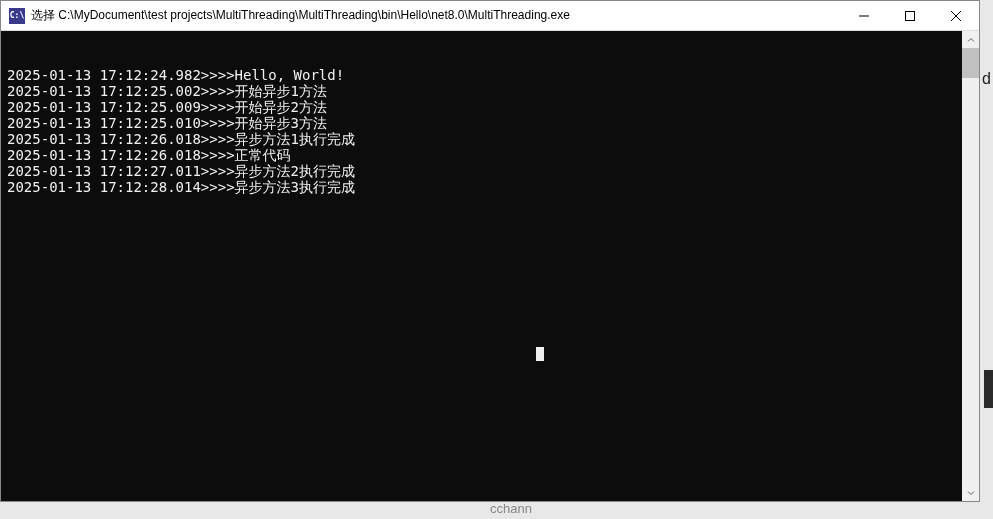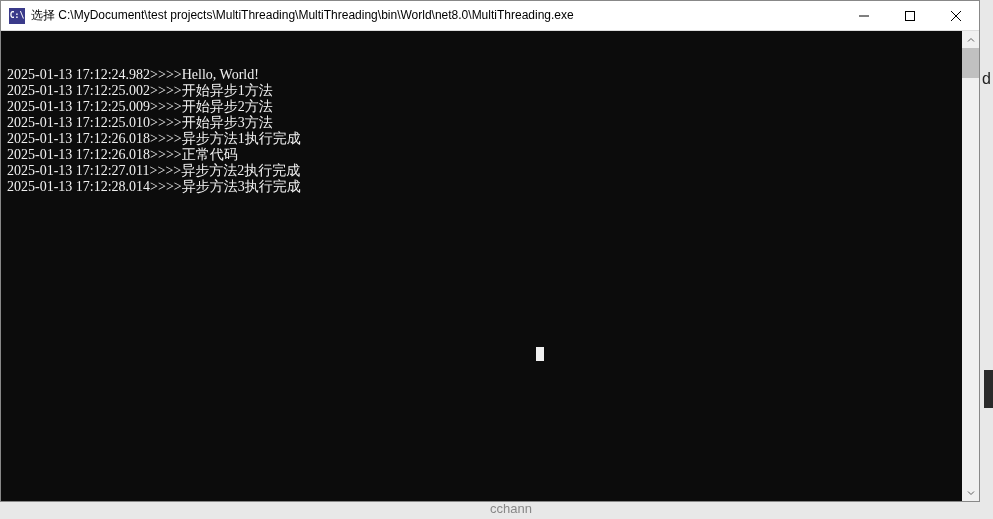--- a/index.html
+++ b/index.html
@@ -87,21 +87,20 @@
       font-family: "NSimSun", "SimSun", "Consolas", monospace;
       font-size: 14px;
       line-height: 16px;
       color: #f0f0f0;
       white-space: pre;
       overflow: hidden;
       position: relative;
     }
     .console-line {
       display: block;
-      font-family: Liberation Serif, serif;
     }
     .cursor-block {
       position: absolute;
       width: 8px;
       height: 14px;
       background: #f0f0f0;
       left: 535px;
       top: 316px;
     }
     .scrollbar {
@@ -174,21 +173,21 @@
 <body>
 
 <div class="bg-fragment bg-right-d">d</div>
 <div class="bg-right-box"></div>
 <div class="bg-right-dark"></div>
 <div class="bg-fragment bg-bottom-text">cchann</div>
 
 <div class="window">
   <div class="titlebar">
     <div class="titlebar-icon">C:\</div>
-    <div class="titlebar-text">选择 C:\MyDocument\test projects\MultiThreading\MultiThreading\bin\World\net8.0\MultiThreading.exe</div>
+    <div class="titlebar-text">选择 C:\MyDocument\test projects\MultiThreading\MultiThreading\bin\Hello\net8.0\MultiThreading.exe</div>
     <div class="titlebar-controls">
       <button class="titlebar-btn">
         <svg viewBox="0 0 10 10">
             <line x1="0" y1="5" x2="10" y2="5" stroke="#000" stroke-width="1"></line>
           </svg>
       </button>
       <button class="titlebar-btn">
         <svg viewBox="0 0 10 10">
             <rect x="0.5" y="0.5" width="9" height="9" fill="none" stroke="#000" stroke-width="1"></rect>
           </svg>

